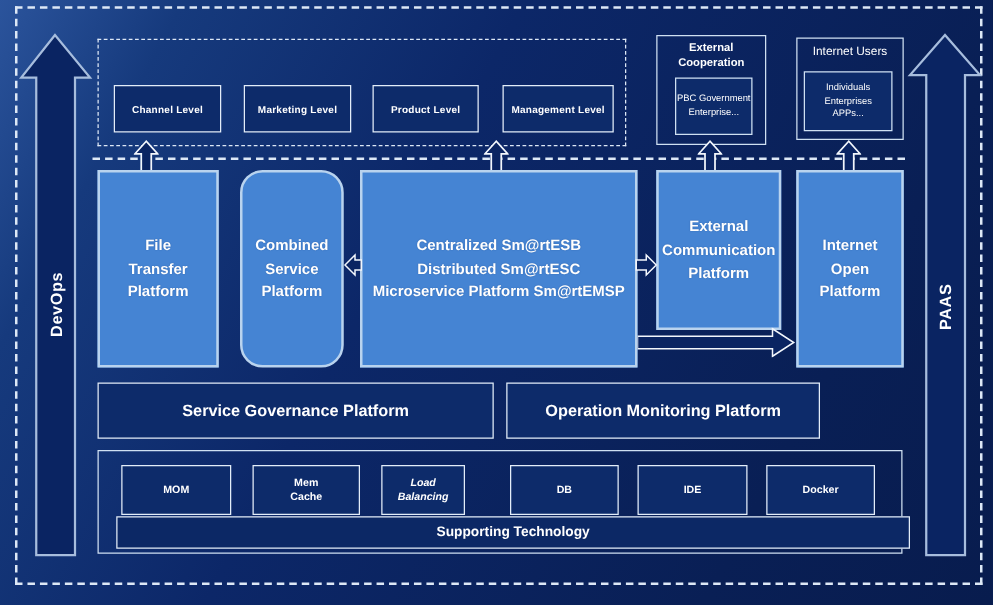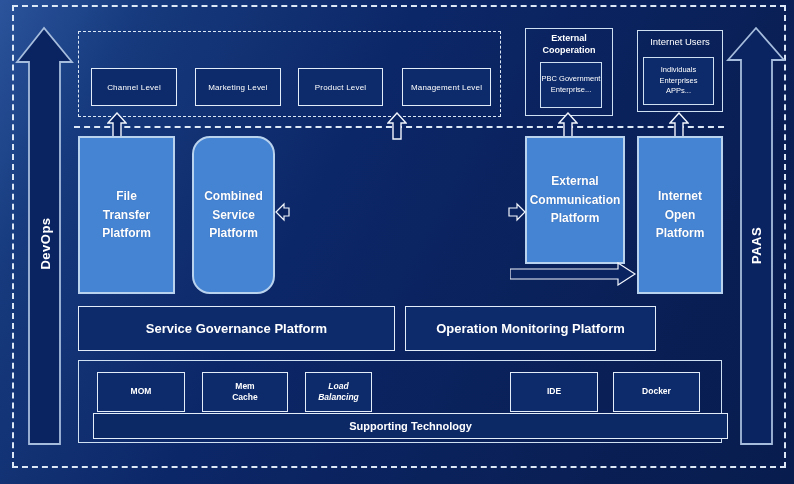--- a/index.html
+++ b/index.html
@@ -7,21 +7,21 @@
     position:relative;width:794px;height:484px;overflow:hidden;
     background:linear-gradient(118deg,#2b549c 0%,#163a7d 14%,#0c2768 40%,#091f55 78%,#081c4e 100%);
     font-family:"Liberation Sans",sans-serif;color:#fff;
   }
   .abs{position:absolute;box-sizing:border-box;}
   .dashed{border:2px dashed #dde8f6;}
   .dashed-thin{border:1.5px dashed #dde8f6;}
   .darkbox{background:#0d2b6a;border:1.5px solid #e3edf9;display:flex;align-items:center;justify-content:center;text-align:center;}
   .bluebox{background:#4584d3;border:2px solid #b9d3ee;display:flex;align-items:center;justify-content:center;text-align:center;}
   .prewrap{white-space:pre-line;}
-  .lvl-label{font-size:8px;font-weight:normal;letter-spacing:.2px;}
+  .lvl-label{font-size:8px;font-weight:bold;letter-spacing:.2px;}
   .tech-label{font-size:8.5px;font-weight:bold;line-height:1.35;}
   .plat-label{font-size:12px;font-weight:bold;line-height:1.55;text-shadow:0 0 1px rgba(10,40,100,.4);}
   .gov-label{font-size:13px;font-weight:bold;}
   .rail-label{font-size:13px;font-weight:bold;letter-spacing:.5px;transform:rotate(-90deg);white-space:nowrap;}
   .rail-wrap{display:flex;align-items:center;justify-content:center;}
   .hline-dashed{border-top:2px dashed #dde8f6;height:0;}
   .outline-box{background:transparent;border:1.5px solid #cfe0f2;}
   .coop-title{font-size:9px;line-height:1.3;font-weight:600;text-align:center;padding-top:4px;}
   .coop-title-bold{font-size:9.5px;line-height:1.2;font-weight:normal;text-align:center;padding-top:5px;}
   .innerbox{background:#0d2b6a;border:1.3px solid #cfe0f2;display:flex;align-items:center;justify-content:center;text-align:center;}
@@ -99,20 +99,25 @@
   <div class="abs bluebox" style="left:78px;top:136px;width:97px;height:158px;">
     <span class="plat-label prewrap">File
 Transfer
 Platform</span>
   </div>
   <div class="abs bluebox" style="left:192px;top:136px;width:83px;height:158px;border-radius:18px;">
     <span class="plat-label prewrap">Combined
 Service
 Platform</span>
   </div>
+  <div class="abs bluebox" style="left:288px;top:136px;width:222px;height:158px;">
+    <span class="plat-label prewrap">Centralized Sm@rtESB
+Distributed Sm@rtESC
+Microservice Platform Sm@rtEMSP</span>
+  </div>
   <div class="abs bluebox" style="left:525px;top:136px;width:100px;height:128px;">
     <span class="plat-label prewrap">External
 Communication
 Platform</span>
   </div>
   <div class="abs bluebox" style="left:637px;top:136px;width:86px;height:158px;">
     <span class="plat-label prewrap">Internet
 Open
 Platform</span>
   </div>
@@ -140,20 +145,23 @@
     <span class="tech-label prewrap">MOM</span>
   </div>
   <div class="abs darkbox" style="left:202px;top:372px;width:86px;height:40px;">
     <span class="tech-label prewrap">Mem
 Cache</span>
   </div>
   <div class="abs darkbox" style="left:305px;top:372px;width:67px;height:40px;font-style:italic;">
     <span class="tech-label prewrap">Load
 Balancing</span>
   </div>
+  <div class="abs darkbox" style="left:408px;top:372px;width:87px;height:40px;">
+    <span class="tech-label prewrap">DB</span>
+  </div>
   <div class="abs darkbox" style="left:510px;top:372px;width:88px;height:40px;">
     <span class="tech-label prewrap">IDE</span>
   </div>
   <div class="abs darkbox" style="left:613px;top:372px;width:87px;height:40px;">
     <span class="tech-label prewrap">Docker</span>
   </div>
 
   <div class="abs darkbox" style="left:93px;top:413px;width:635px;height:26px;border-width:1.3px;background:#0c2865;">
     <span style="font-size:11px;font-weight:bold;">Supporting Technology</span>
   </div>

